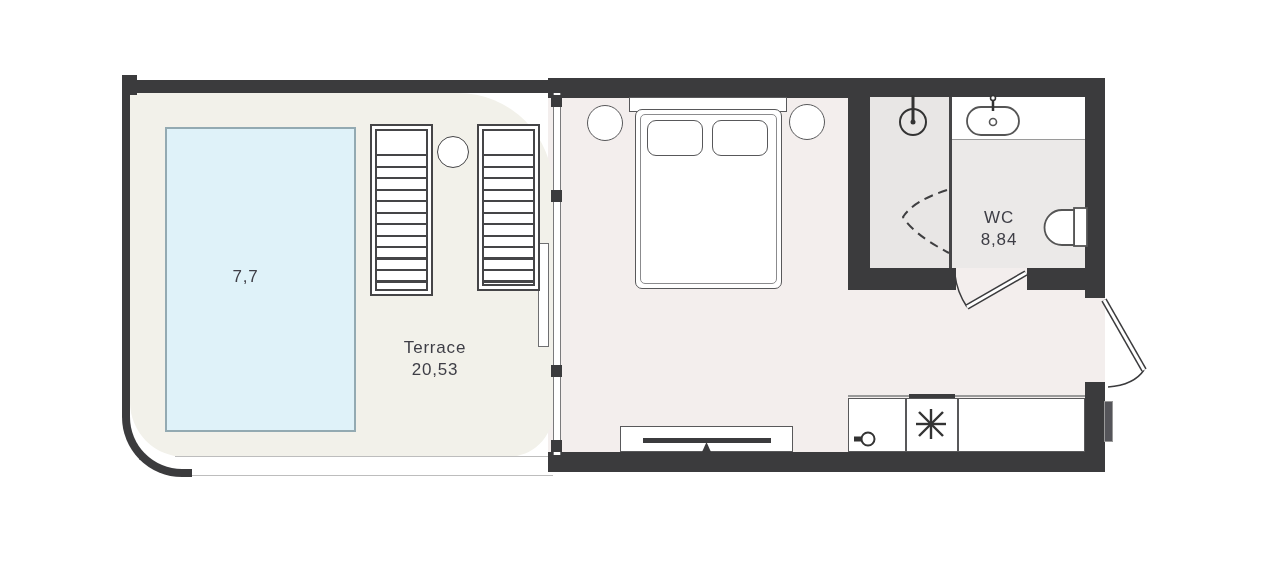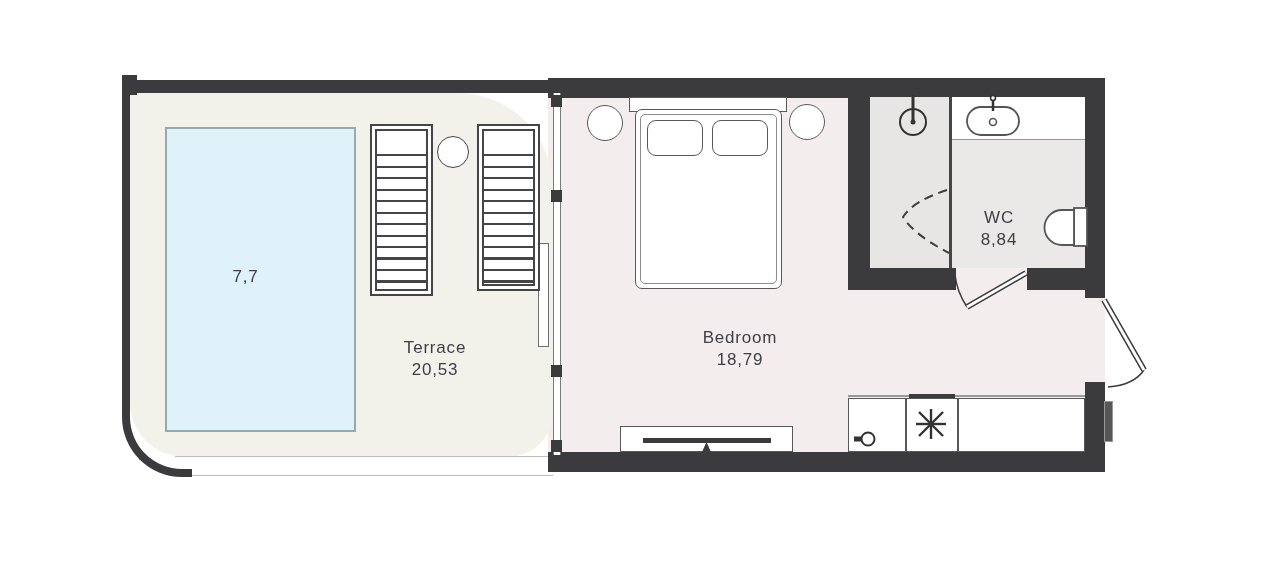--- a/index.html
+++ b/index.html
@@ -156,22 +156,18 @@
     <g>
       <circle cx="868" cy="439" r="6.5" fill="none" stroke="#333" stroke-width="2"></circle>
       <rect x="854" y="436.5" width="8" height="5" fill="#333"></rect>
     </g>
   </svg>
 
   <div class="room-label" style="left:355px;top:337px;width:160px;">
     <div>Terrace</div>
     <div>20,53</div>
   </div>
-  <div class="room-label" style="left:660px;top:327px;width:160px;">
-    <div>Bedroom</div>
-    <div>18,79</div>
-  </div>
   <div class="room-label" style="left:949px;top:196px;width:100px;margin-top:11px;">
     <div>WC</div>
     <div>8,84</div>
   </div>
 
 </div>
 
 </body></html>

